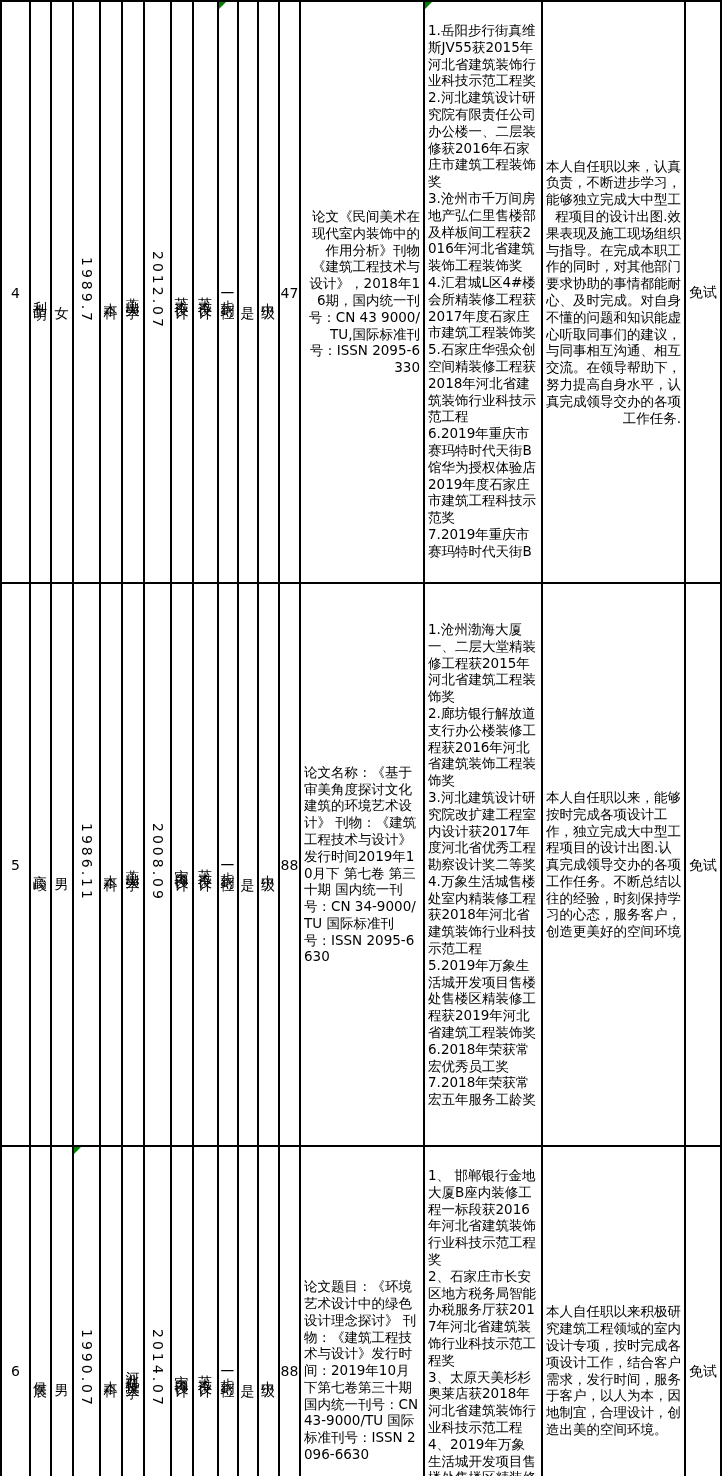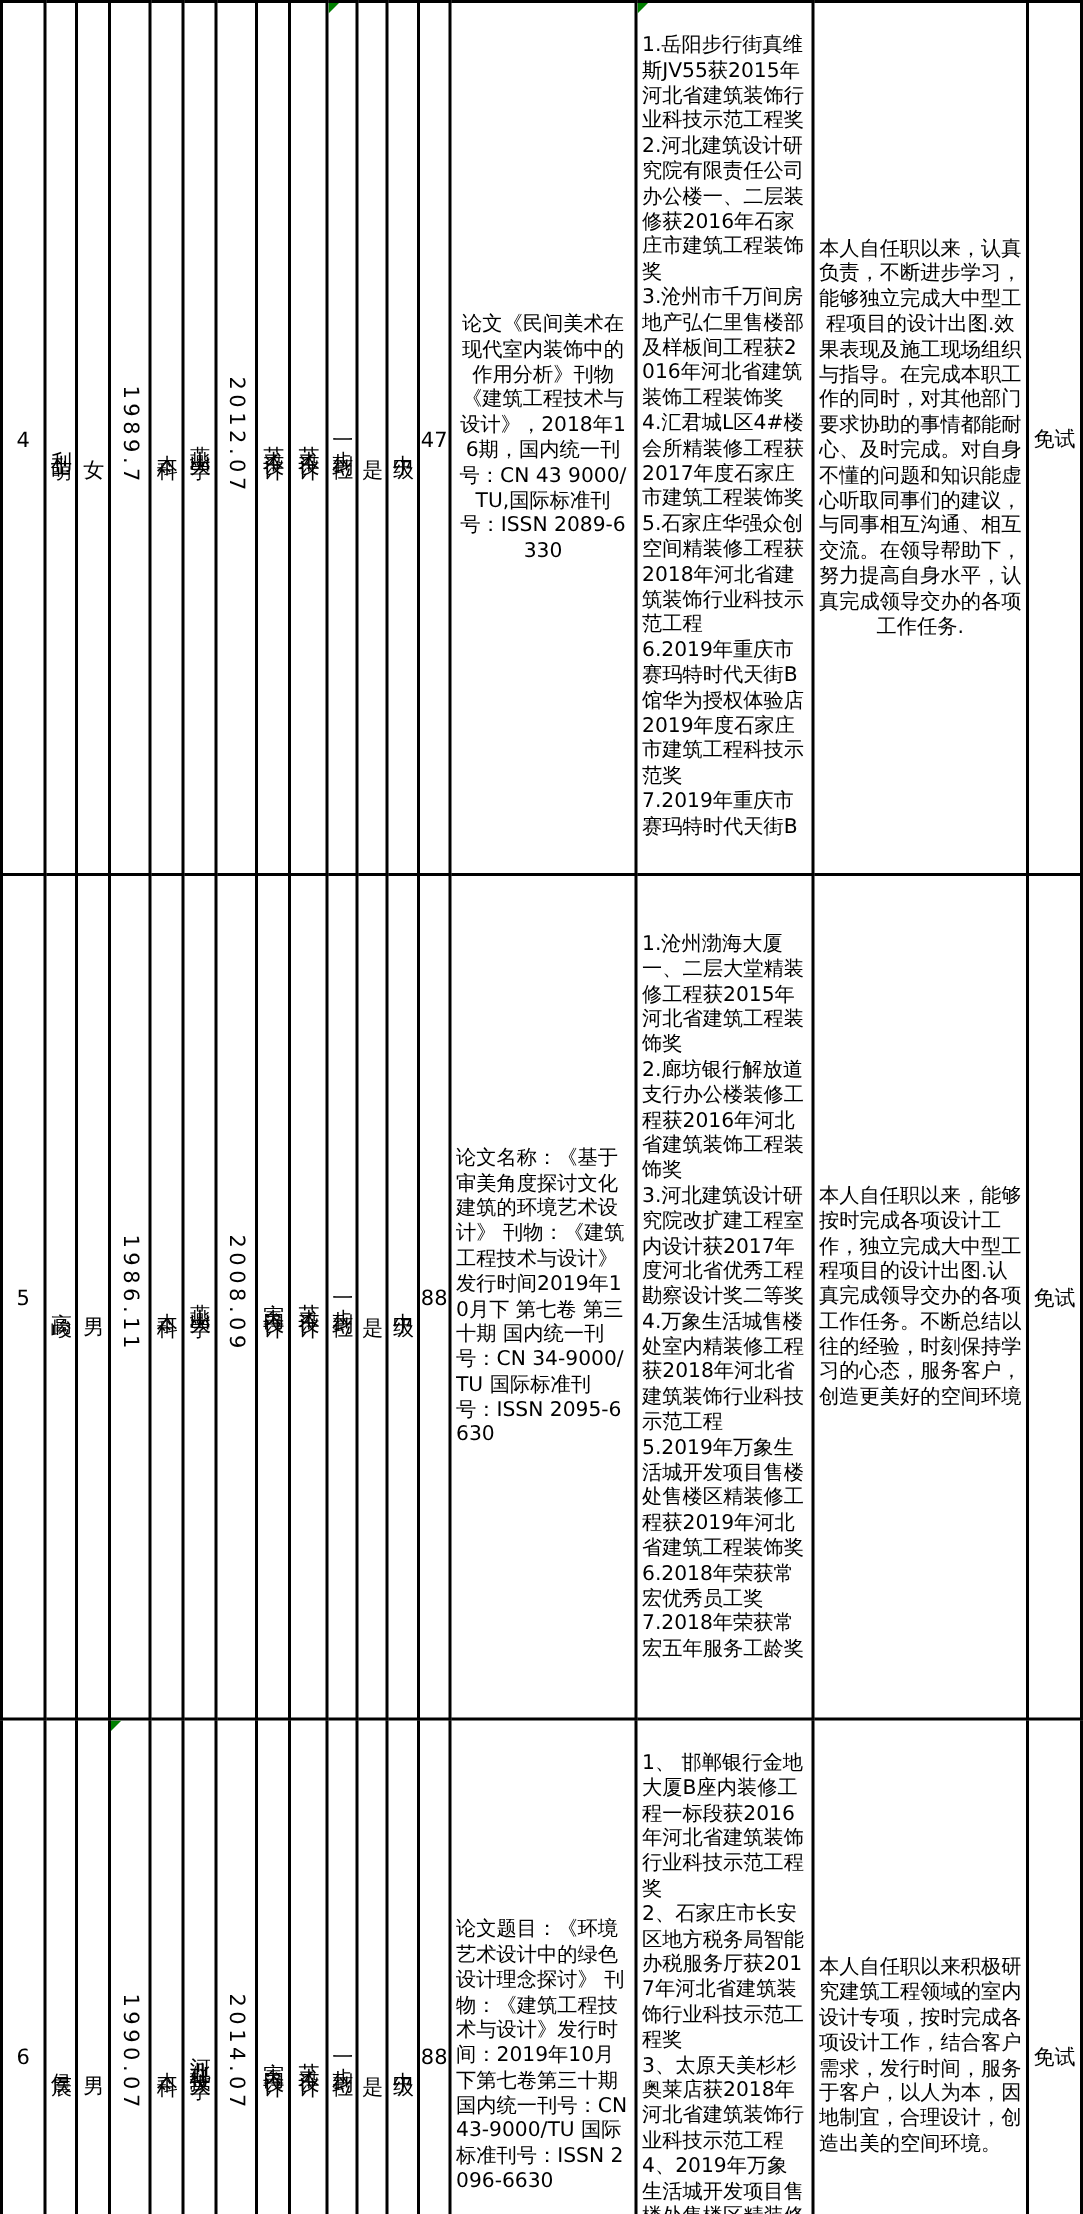--- a/index.html
+++ b/index.html
@@ -8,21 +8,21 @@
   td { border:2px solid #000; padding:0; vertical-align:middle; text-align:center;
        position:relative; overflow:hidden; }
   tr.r4 td { height:540px; }
   tr.r5 td { height:521px; }
   tr.r6 td { height:407px; }
   .v { writing-mode:vertical-rl; text-orientation:mixed; display:inline-block;
        font-size:14px; letter-spacing:3px; line-height:1.15; white-space:pre; }
   .num { font-size:14px; }
   .txt { font-size:13.5px; line-height:16.8px; text-align:left; padding:20px 3px;
          white-space:pre-wrap; word-break:break-all; }
-  .txt.center { text-align:center; }
+  .txt.center { text-align:right; }
   td.va-top { vertical-align:top; }
   .clipbox { overflow:hidden; }
   tr.r4 .clipbox { max-height:536px; }
   tr.r5 .clipbox { max-height:517px; }
   tr.r6 .clipbox { max-height:403px; }
   .marker { position:absolute; top:0; left:0; width:0; height:0;
             border-top:7px solid #007f00; border-right:7px solid transparent; }
 </style>
 </head>
 <body>
@@ -56,21 +56,21 @@
     <td><span class="v">1989.7</span></td>
     <td><span class="v">本科</span></td>
     <td><span class="v">燕山大学</span></td>
     <td><span class="v">2012.07</span></td>
     <td><span class="v">艺术设计</span></td>
     <td><span class="v">艺术设计</span></td>
     <td><span class="marker"></span><span class="v">一步到位</span></td>
     <td><span class="v">是</span></td>
     <td><span class="v">中级</span></td>
     <td><span class="num">47</span></td>
-    <td class="txt center"><div class="clipbox">论文《民间美术在现代室内装饰中的作用分析》刊物《建筑工程技术与设计》，2018年16期，国内统一刊号：CN 43 9000/TU,国际标准刊号：ISSN 2089-6330</div></td>
+    <td class="txt center"><div class="clipbox">论文《民间美术在现代室内装饰中的作用分析》刊物《建筑工程技术与设计》，2018年16期，国内统一刊号：CN 43 9000/TU,国际标准刊号：ISSN 2095-6330</div></td>
     <td class="txt va-top"><span class="marker"></span><div class="clipbox">1.岳阳步行街真维斯JV55获2015年河北省建筑装饰行业科技示范工程奖
 2.河北建筑设计研究院有限责任公司办公楼一、二层装修获2016年石家庄市建筑工程装饰奖
 3.沧州市千万间房地产弘仁里售楼部及样板间工程获2016年河北省建筑装饰工程装饰奖
 4.汇君城L区4#楼会所精装修工程获2017年度石家庄市建筑工程装饰奖
 5.石家庄华强众创空间精装修工程获2018年河北省建筑装饰行业科技示范工程
 6.2019年重庆市赛玛特时代天街B馆华为授权体验店2019年度石家庄市建筑工程科技示范奖
 7.2019年重庆市赛玛特时代天街B馆华为授权体验店获2019年河北省建筑装饰行业科技示范</div></td>
     <td class="txt center"><div class="clipbox">本人自任职以来，认真负责，不断进步学习，能够独立完成大中型工程项目的设计出图.效果表现及施工现场组织与指导。在完成本职工作的同时，对其他部门要求协助的事情都能耐心、及时完成。对自身不懂的问题和知识能虚心听取同事们的建议，与同事相互沟通、相互交流。在领导帮助下，努力提高自身水平，认真完成领导交办的各项工作任务.</div></td>
     <td><span class="num">免试</span></td>
   </tr>

